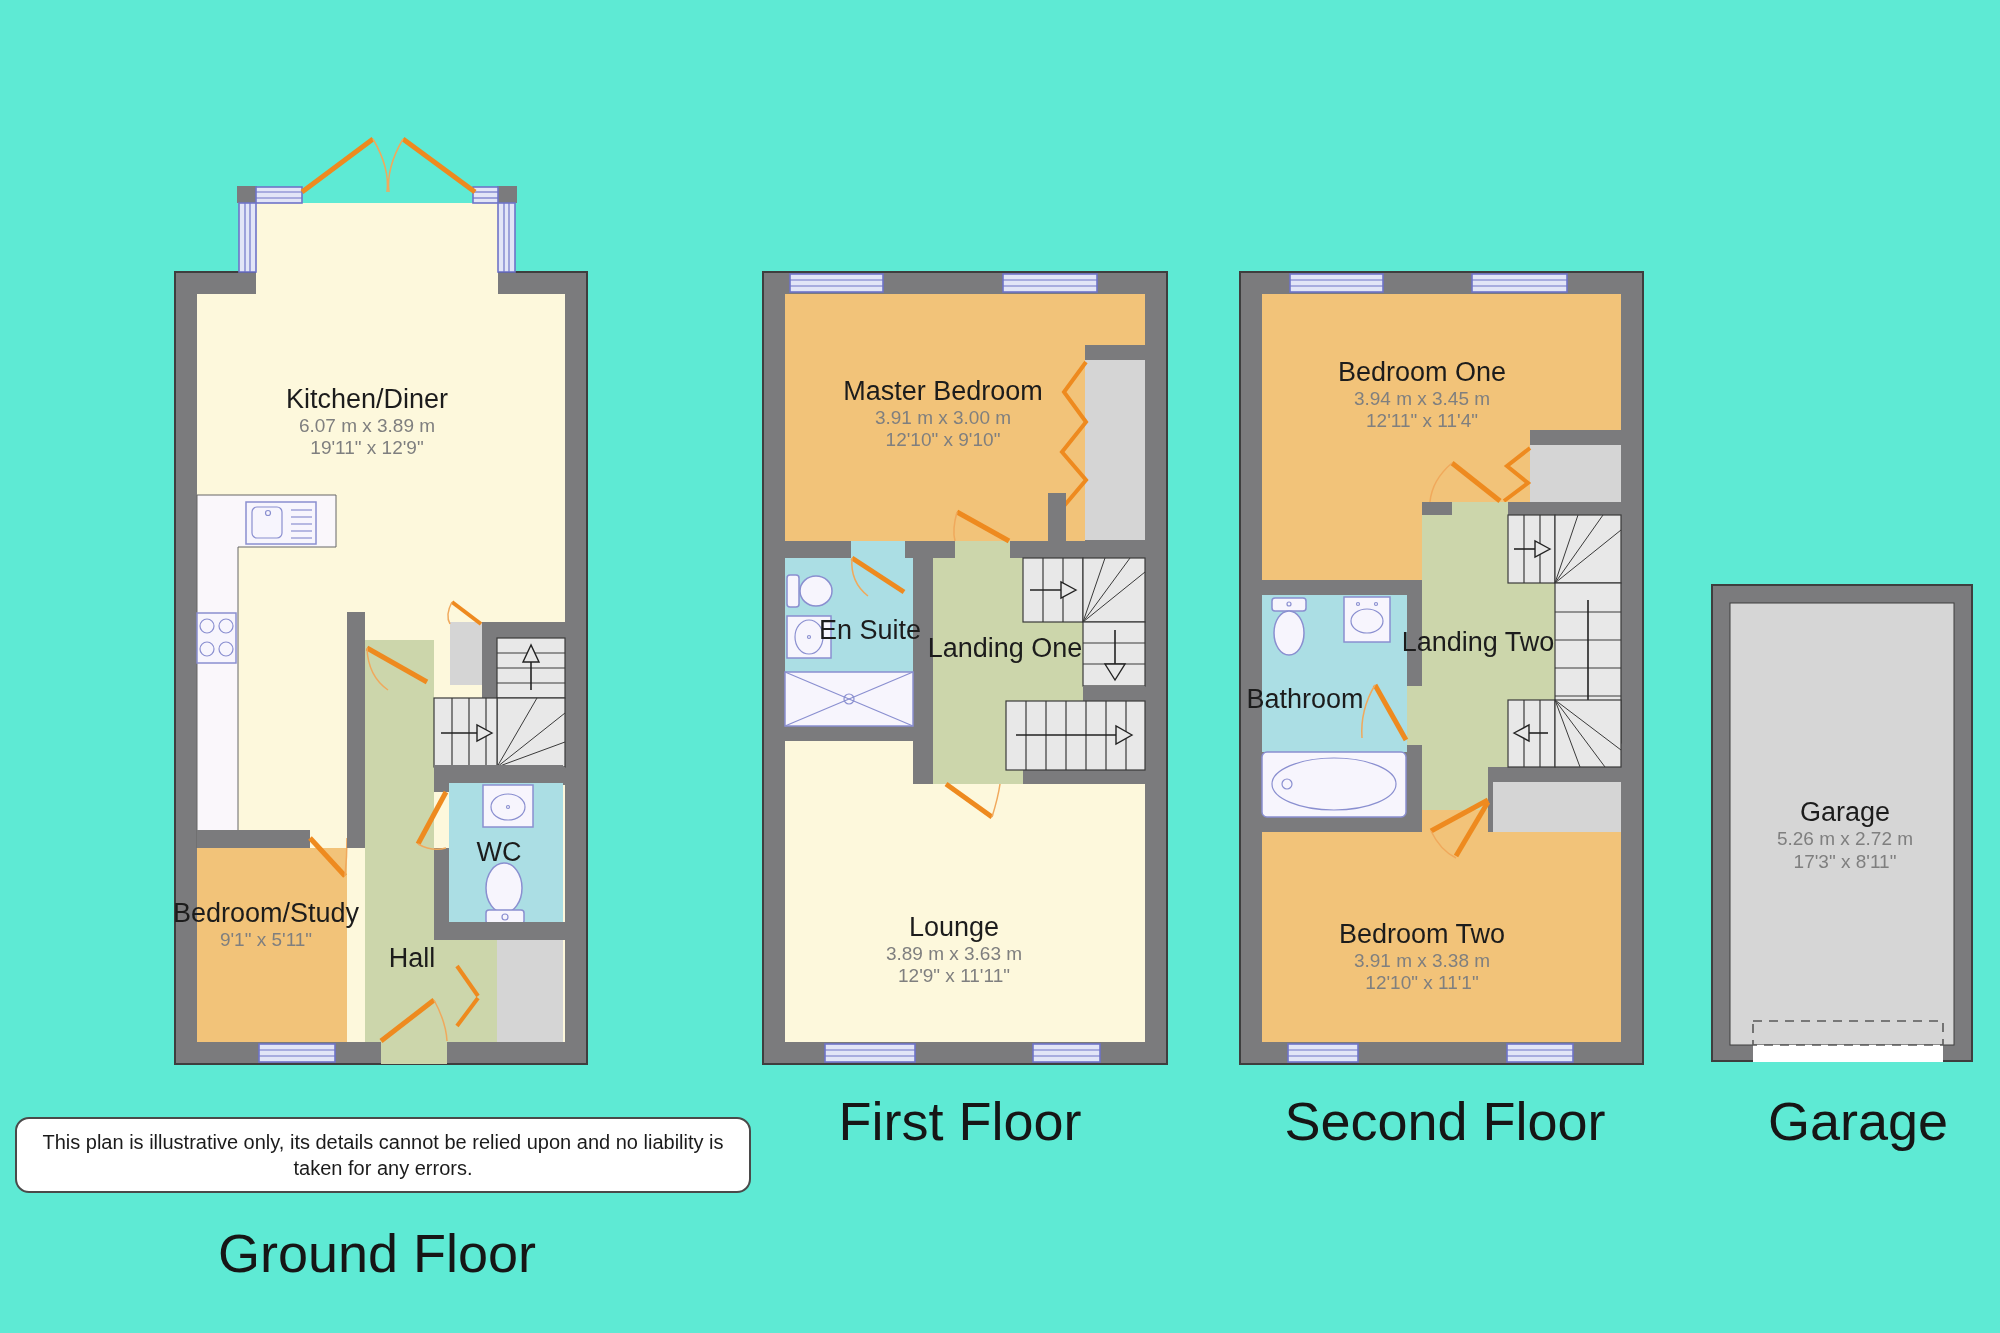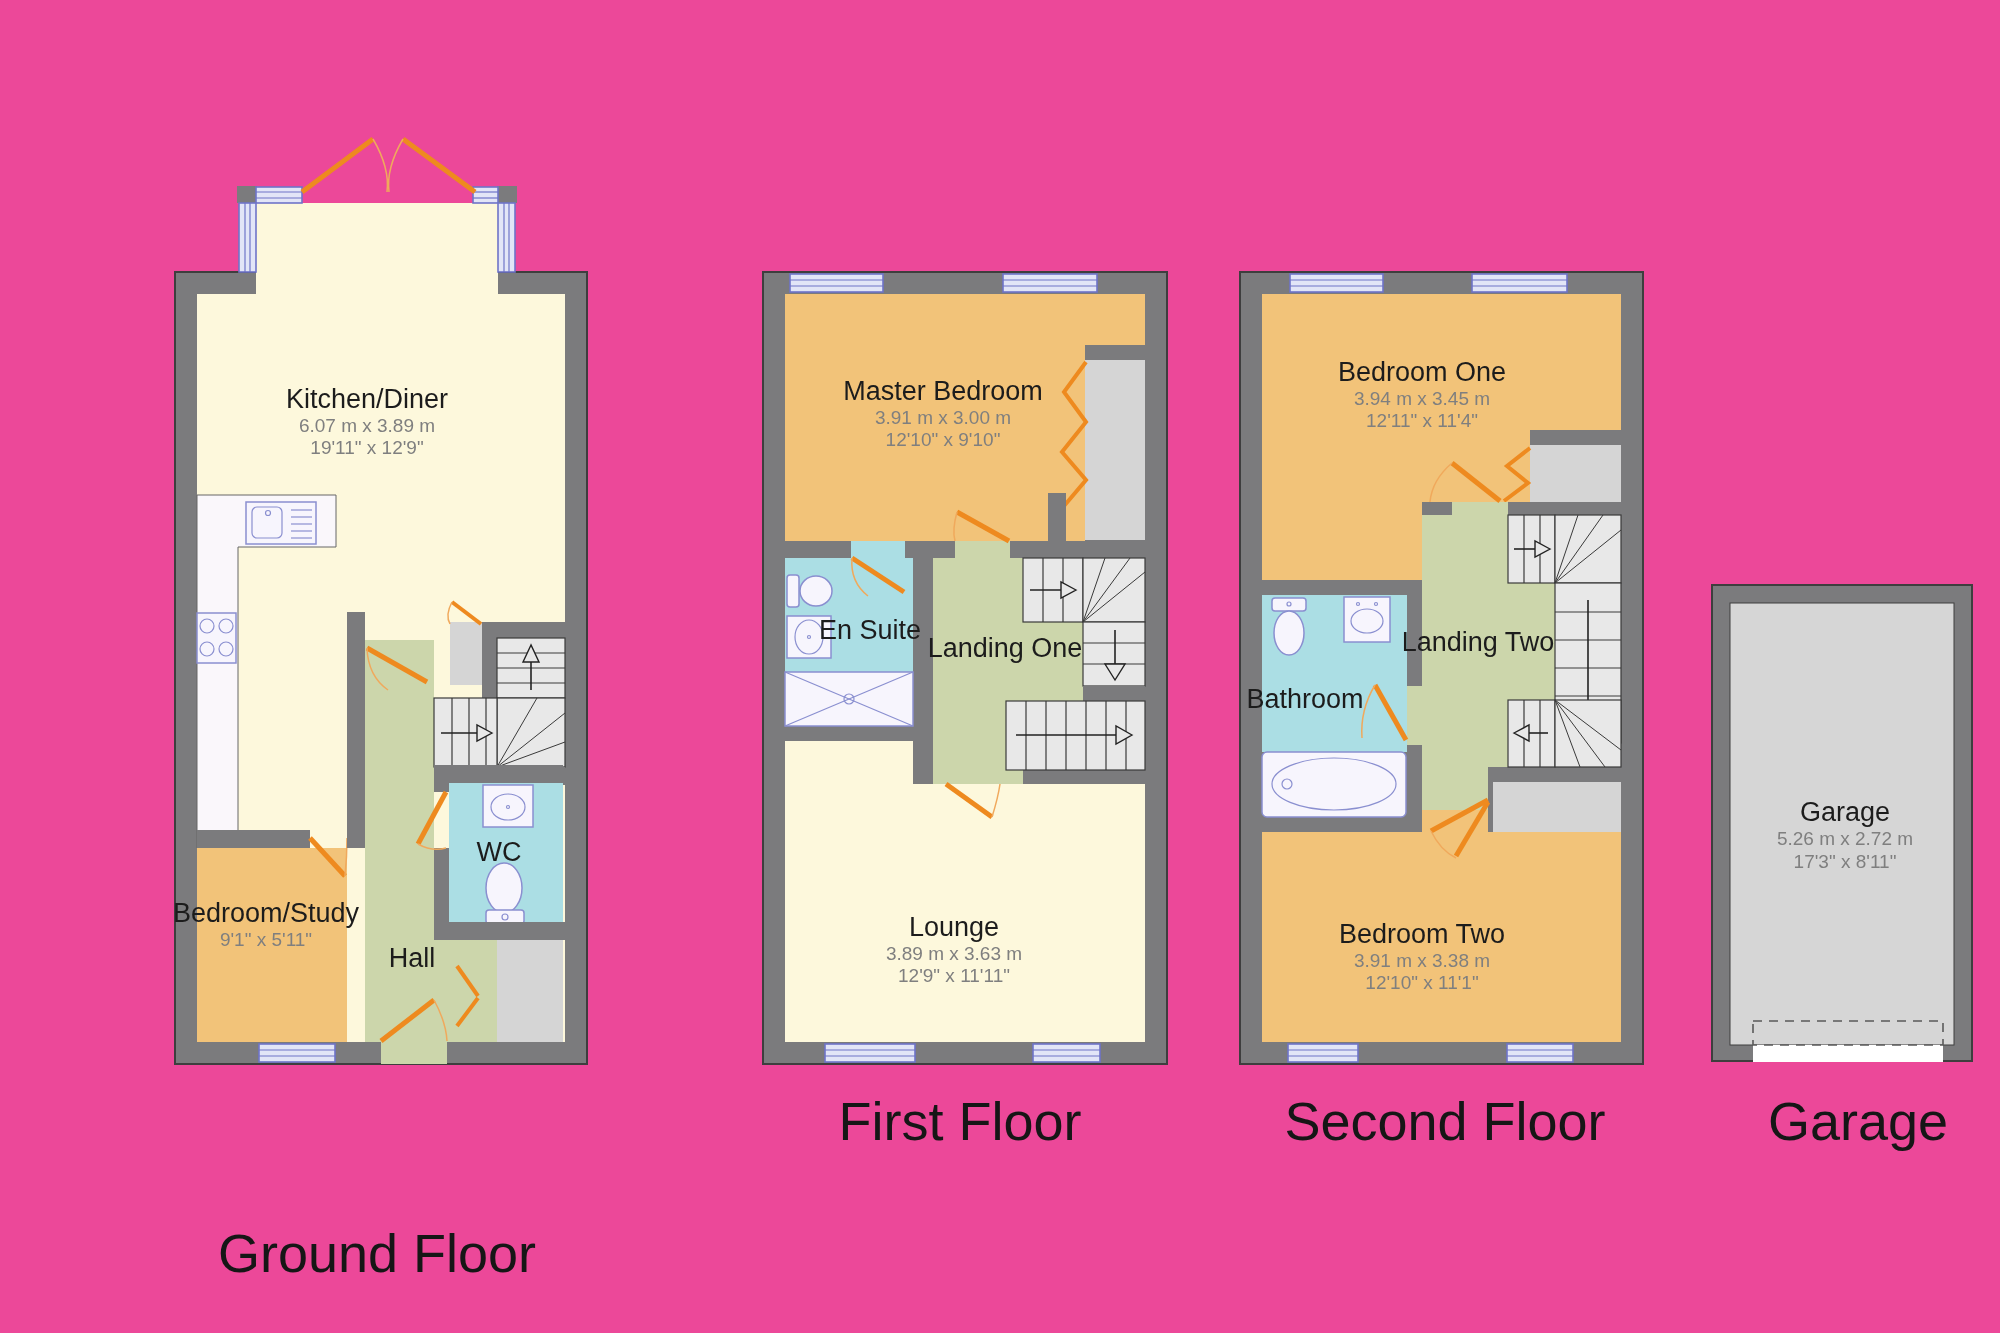--- a/index.html
+++ b/index.html
@@ -1,16 +1,16 @@
 <!DOCTYPE html>
 <html><head>
 <meta charset="utf-8">
 <style>
   html,body{margin:0;padding:0;background:#ffffff;}
-  .canvas{position:relative;width:2000px;height:1333px;background:#ec4899;overflow:hidden;
+  .canvas{position:relative;width:2000px;height:1333px;background:#5eead4;overflow:hidden;
           font-family:"Liberation Sans",sans-serif;}
   svg{position:absolute;left:0;top:0;}
   
   .wall{fill:#7b7b7d;stroke:#3e3e3e;stroke-width:2;}
   .iwall{fill:#7b7b7d;}
   .cream{fill:#fdf8dc;}
   .orange{fill:#f2c379;}
   .green{fill:#ccd6ab;}
   .blue{fill:#abdee4;}
   .gray{fill:#d5d5d5;}
@@ -418,13 +418,16 @@
   </g>
 
   <g text-anchor="middle">
     <text class="floor-title" x="377" y="1272">Ground Floor</text>
     <text class="floor-title" x="960" y="1140">First Floor</text>
     <text class="floor-title" x="1445" y="1140">Second Floor</text>
     <text class="floor-title" x="1858" y="1140">Garage</text>
   </g>
 </svg>
 
+<div class="disclaimer">
+  <span>This plan is illustrative only, its details cannot be relied upon and no liability is taken for any errors.</span>
 </div>
+</div>
 
 </body></html>

